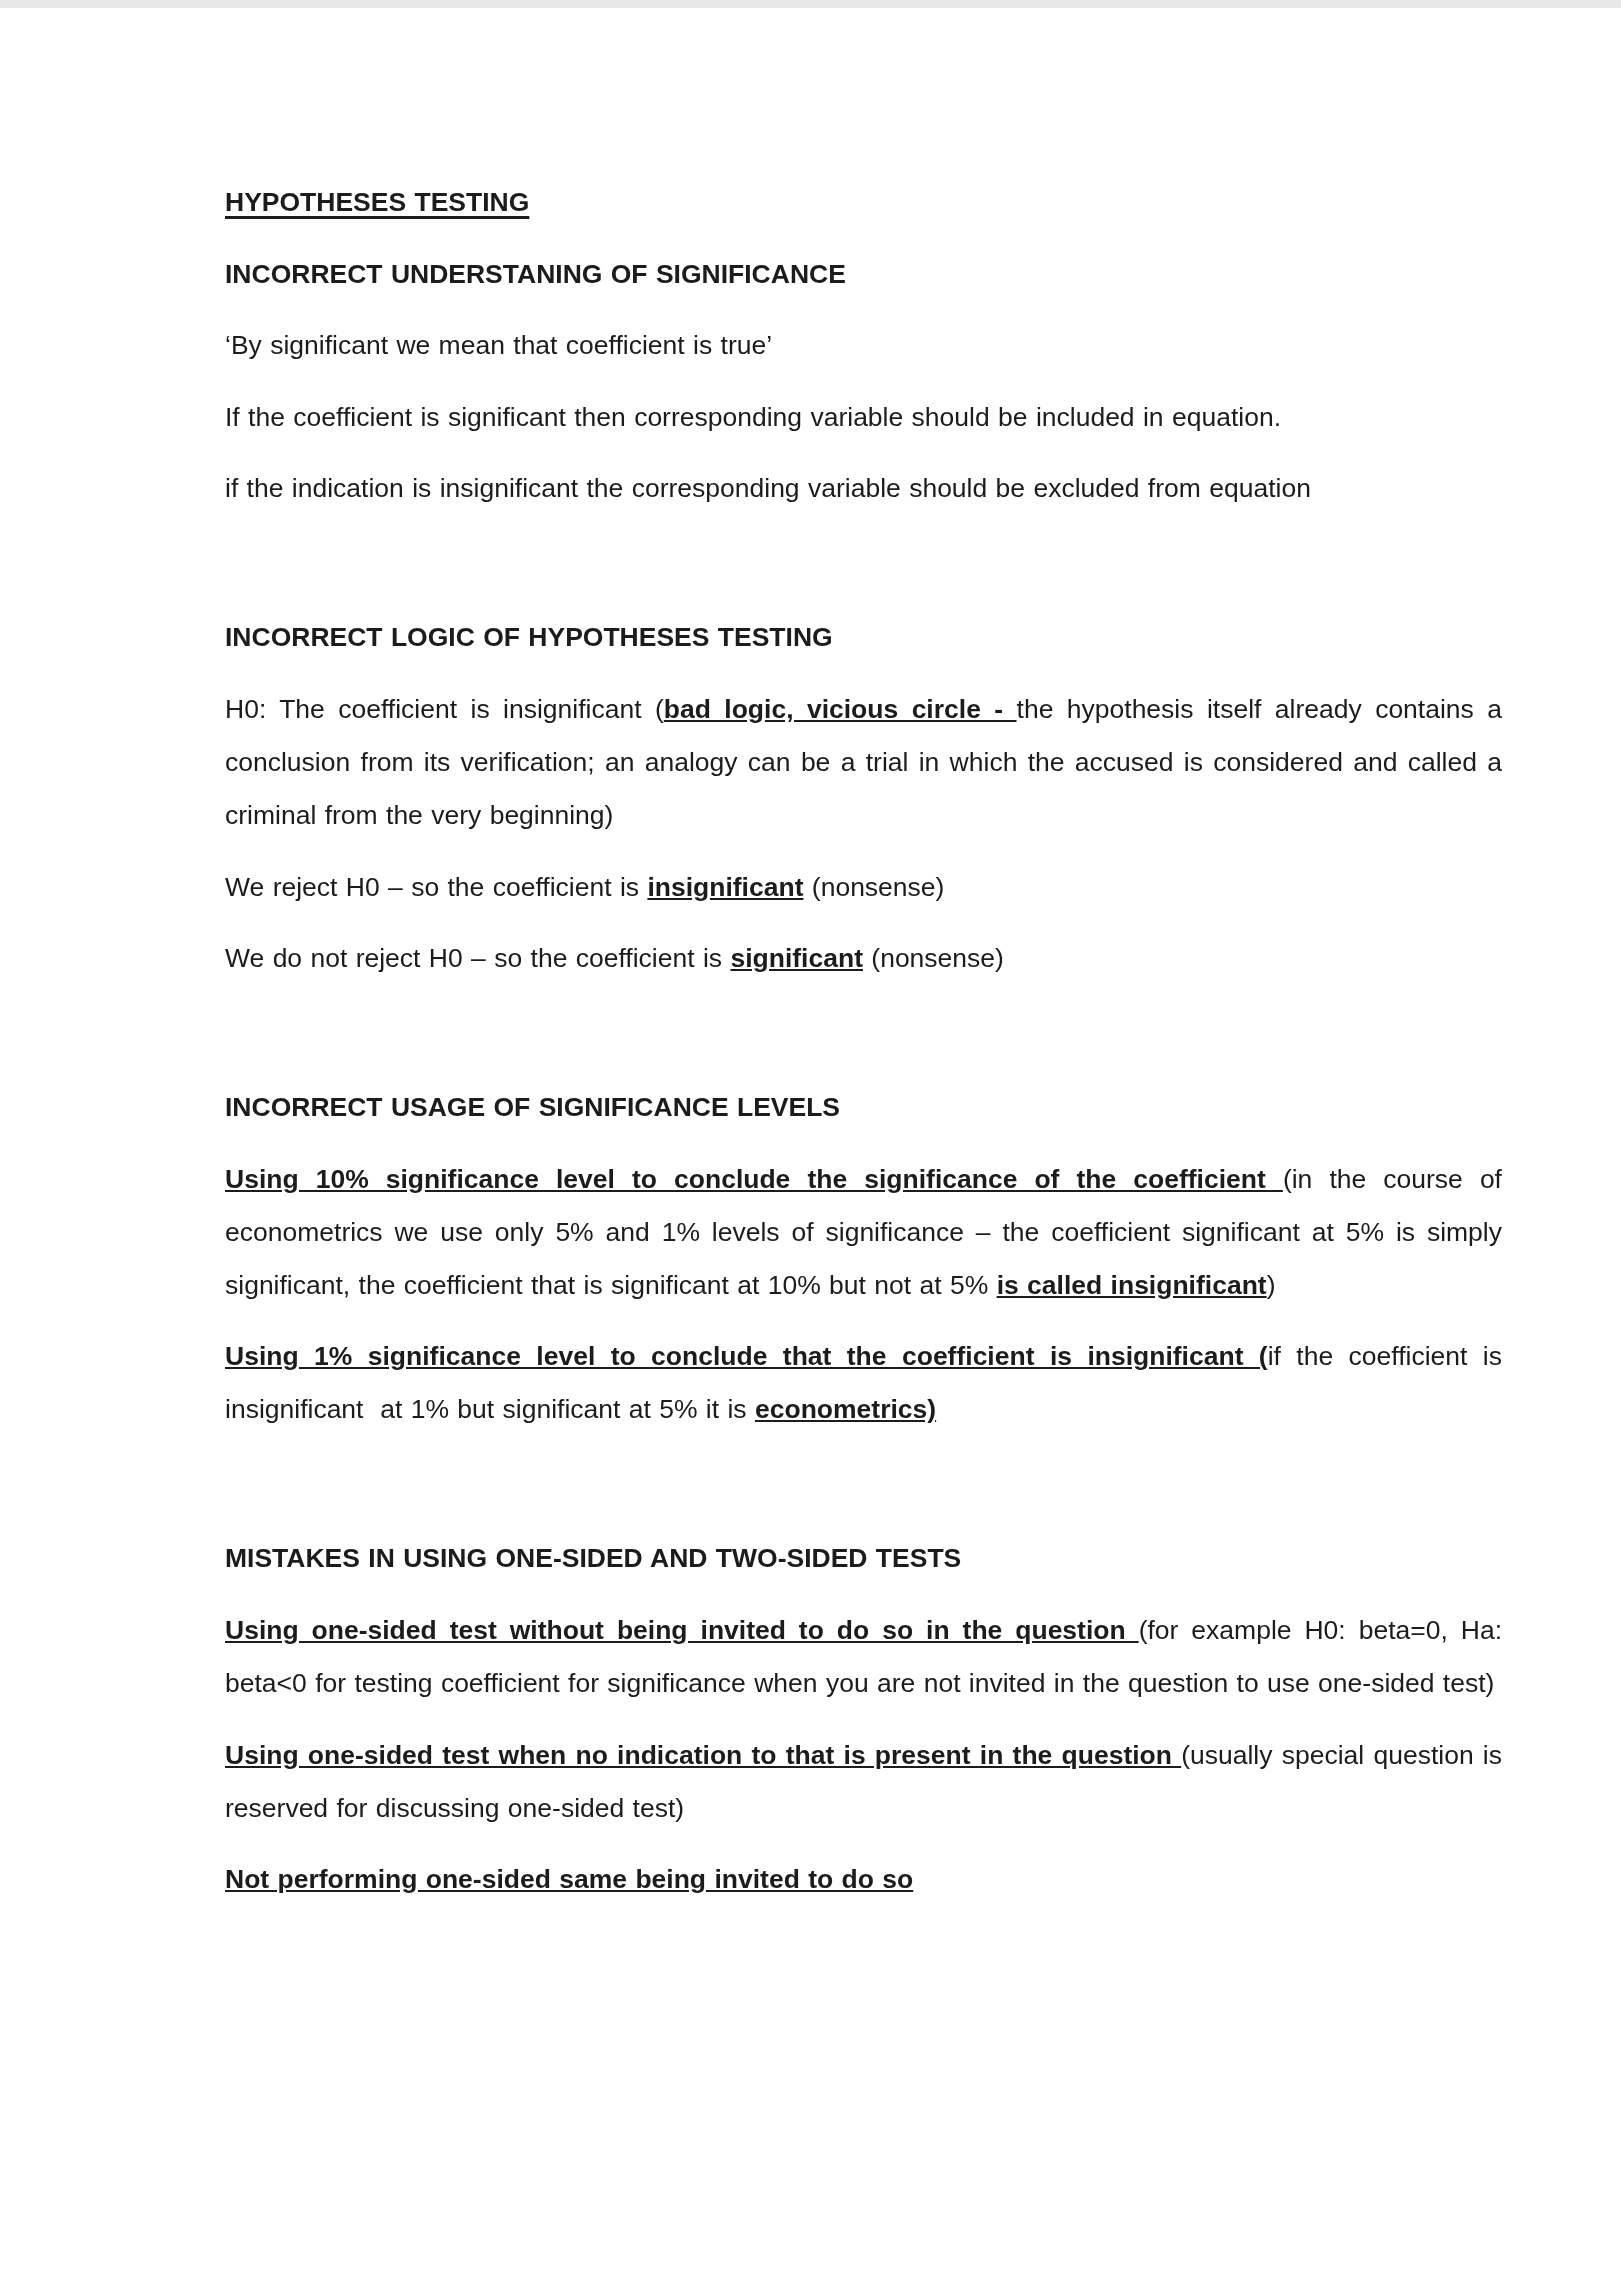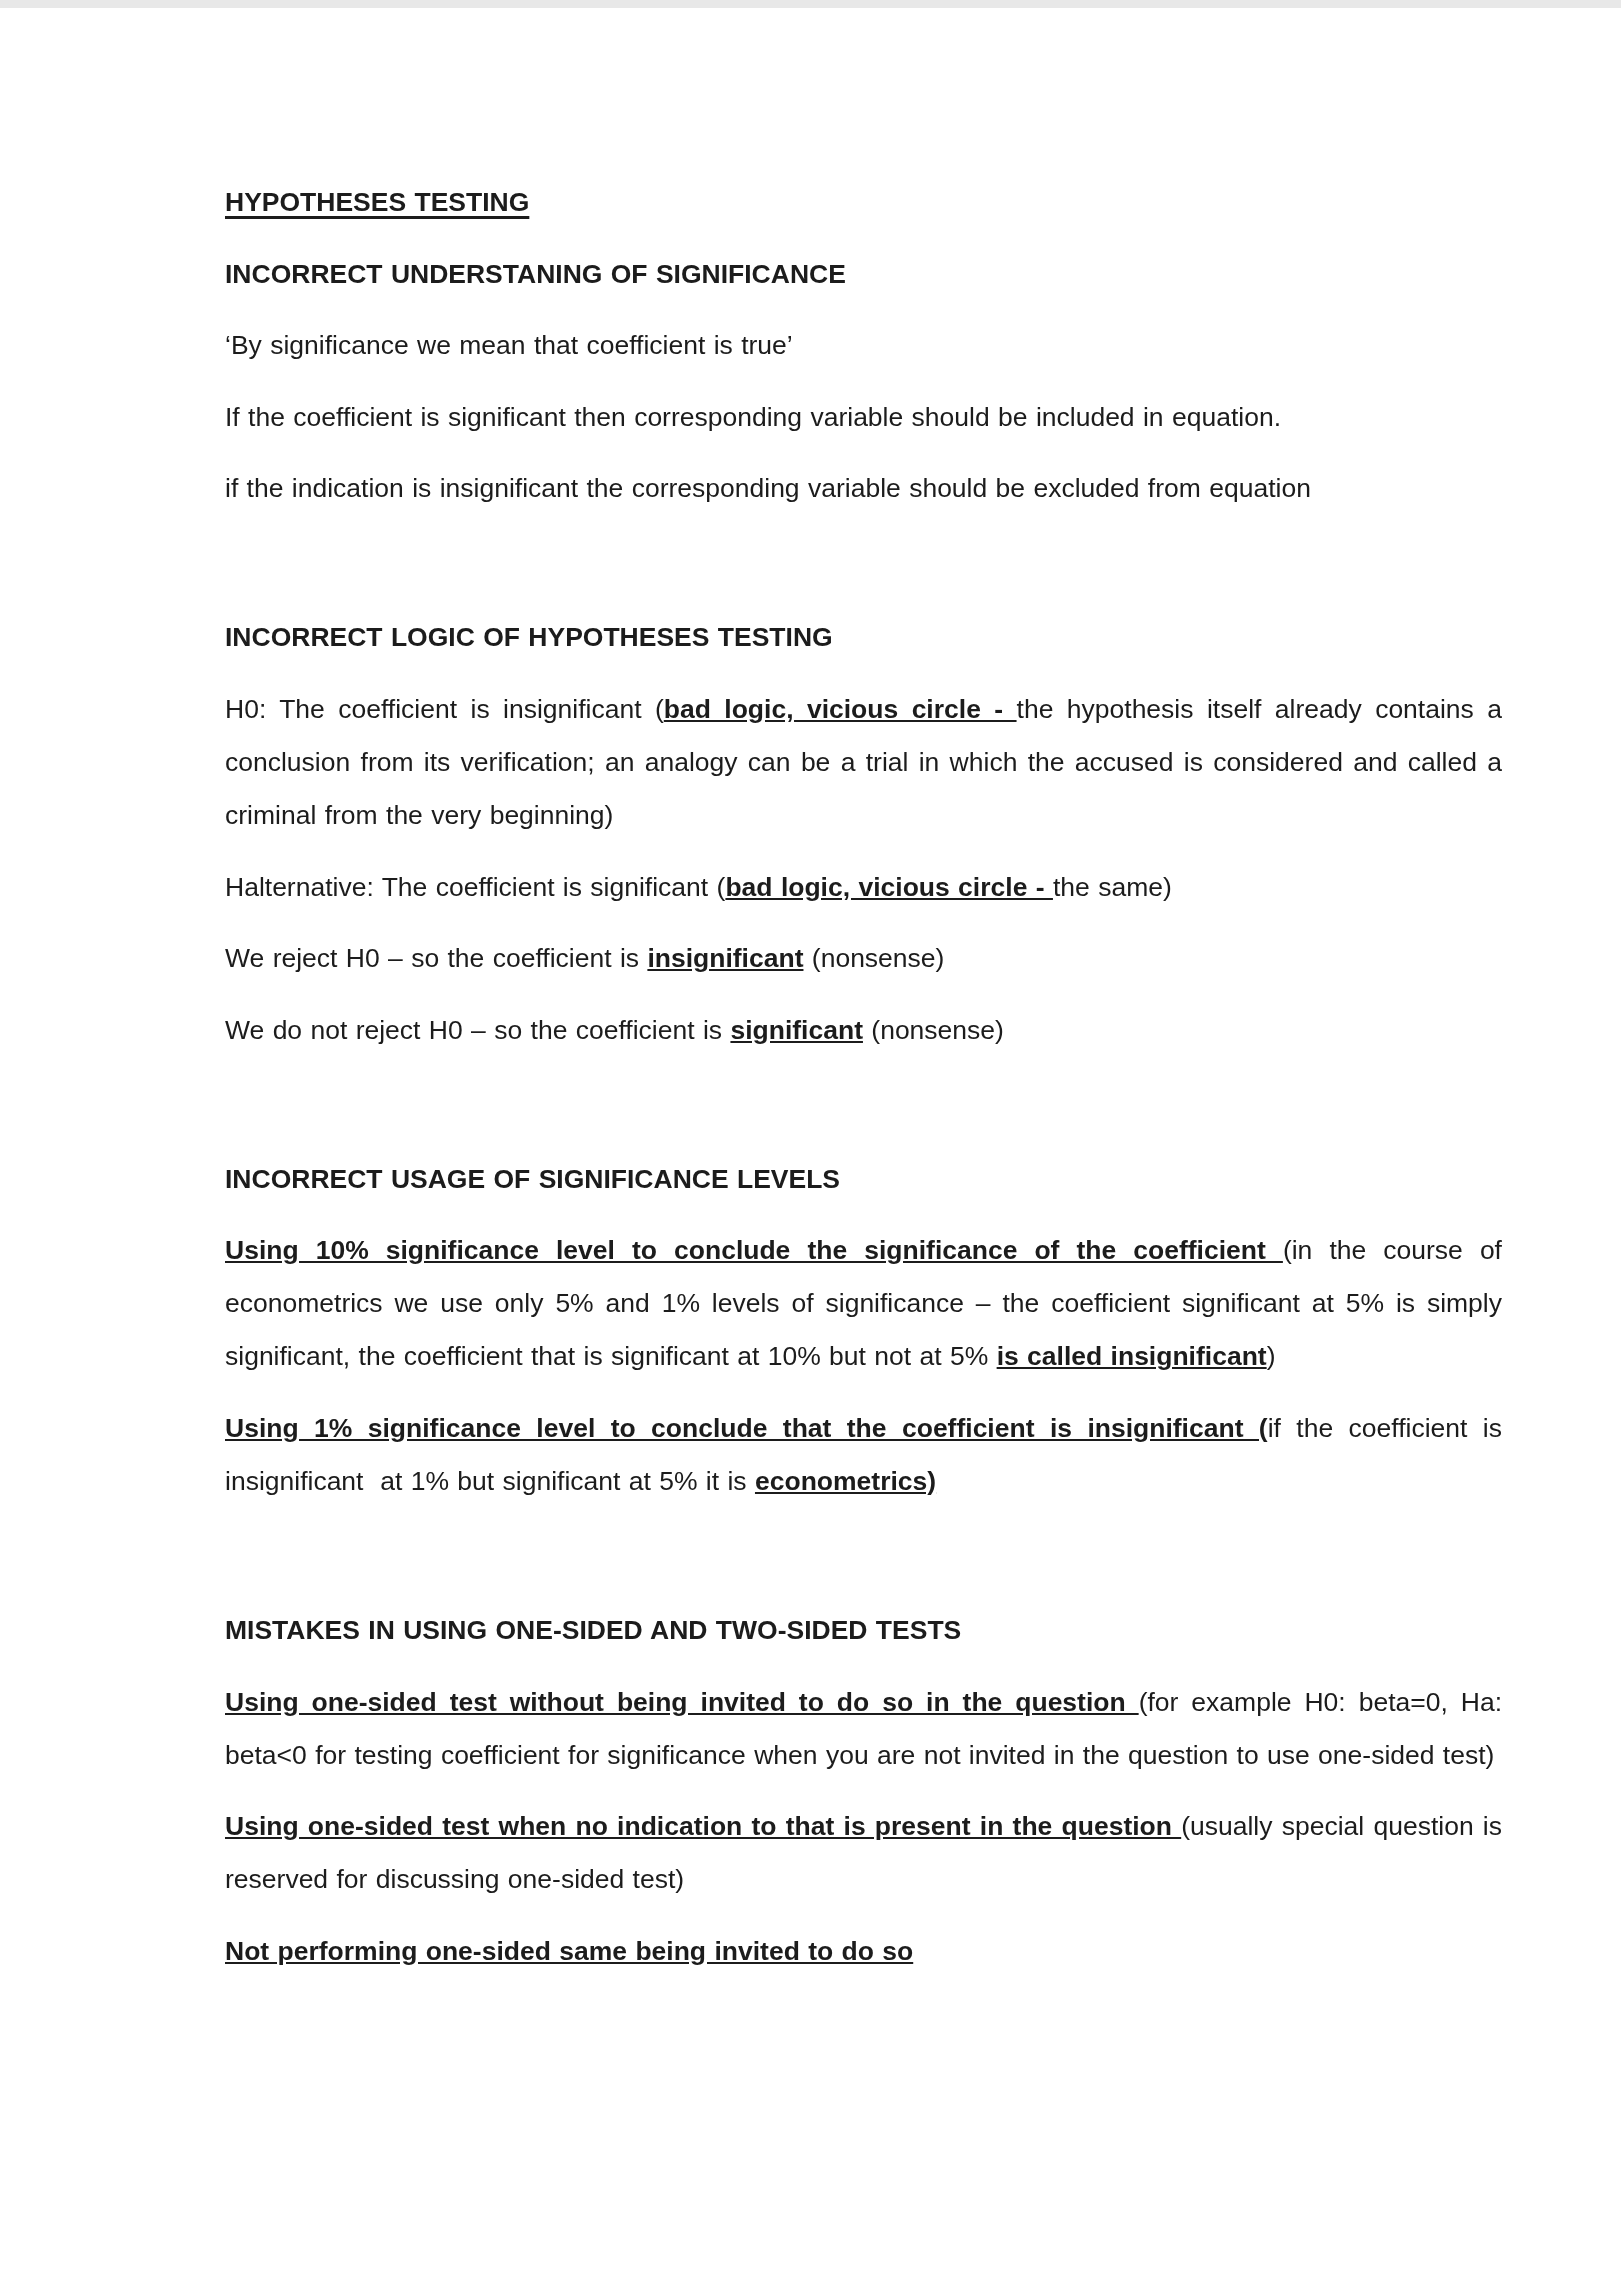--- a/index.html
+++ b/index.html
@@ -36,29 +36,28 @@
 </style>
 </head>
 <body>
 
 <div class="page">
 
   <h1><span class="title-text">HYPOTHESES TESTING</span></h1>
 
   <section>
     <h2>INCORRECT UNDERSTANING OF SIGNIFICANCE</h2>
-    <p class="para"><span>‘By significance we mean that coefficient is true’</span></p>
+    <p class="para"><span>‘By significant we mean that coefficient is true’</span></p>
     <p class="para"><span>If the coefficient is significant then corresponding variable should be included in equation.</span></p>
     <p class="para"><span>if the indication is insignificant the corresponding variable should be excluded from equation</span></p>
   </section>
 
   <section class="section-gap">
     <h2>INCORRECT LOGIC OF HYPOTHESES TESTING</h2>
     <p class="para"><span>H0: The coefficient is insignificant (</span><span class="b">bad logic, vicious circle - </span><span>the hypothesis itself already contains a conclusion from its verification; an analogy can be a trial in which the accused is considered and called a criminal from the very beginning)</span></p>
-    <p class="para"><span>Halternative: The coefficient is significant (</span><span class="b">bad logic, vicious circle - </span><span>the same)</span></p>
     <p class="para"><span>We reject H0 – so the coefficient is </span><span class="b">insignificant</span><span> (nonsense)</span></p>
     <p class="para"><span>We do not reject H0 – so the coefficient is </span><span class="b">significant</span><span> (nonsense)</span></p>
   </section>
 
   <section class="section-gap">
     <h2>INCORRECT USAGE OF SIGNIFICANCE LEVELS</h2>
     <p class="para"><span class="b">Using 10% significance level to conclude the significance of the coefficient </span><span>(in the course of econometrics we use only 5% and 1% levels of significance – the coefficient significant at 5% is simply significant, the coefficient that is significant at 10% but not at 5% </span><span class="b">is called insignificant</span><span>)</span></p>
     <p class="para"><span class="b">Using 1% significance level to conclude that the coefficient is insignificant (</span><span>if the coefficient is insignificant&nbsp; at 1% but significant at 5% it is </span><span class="b">econometrics)</span></p>
   </section>
 

